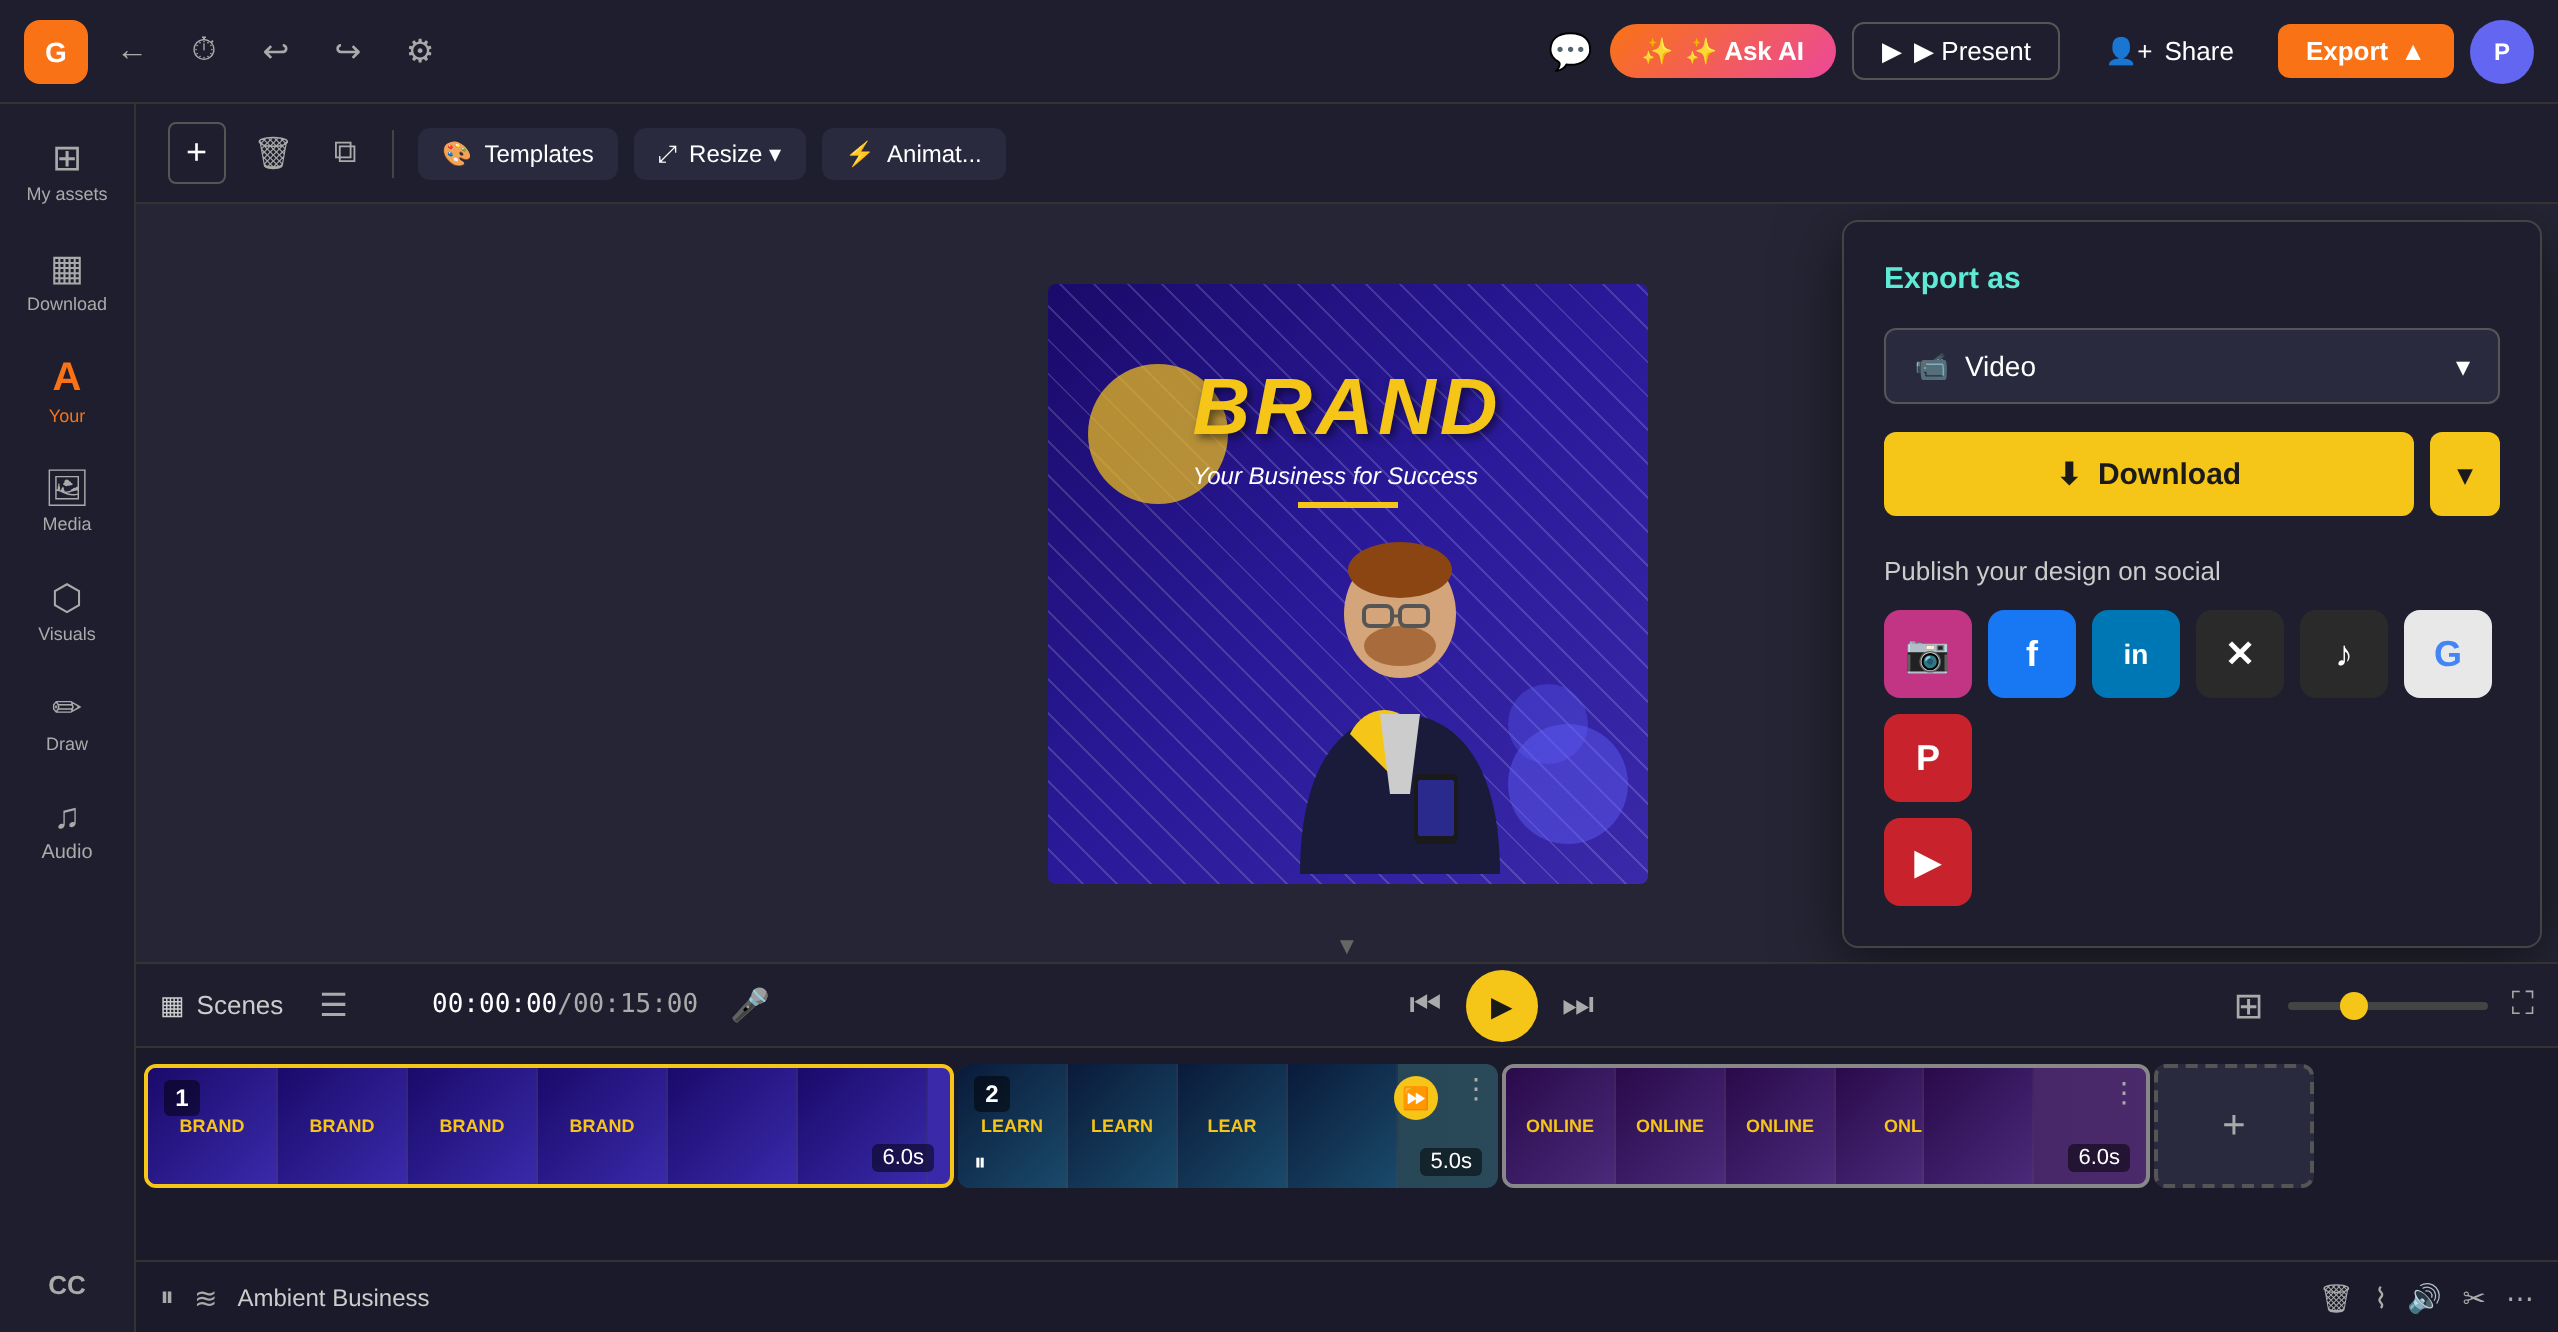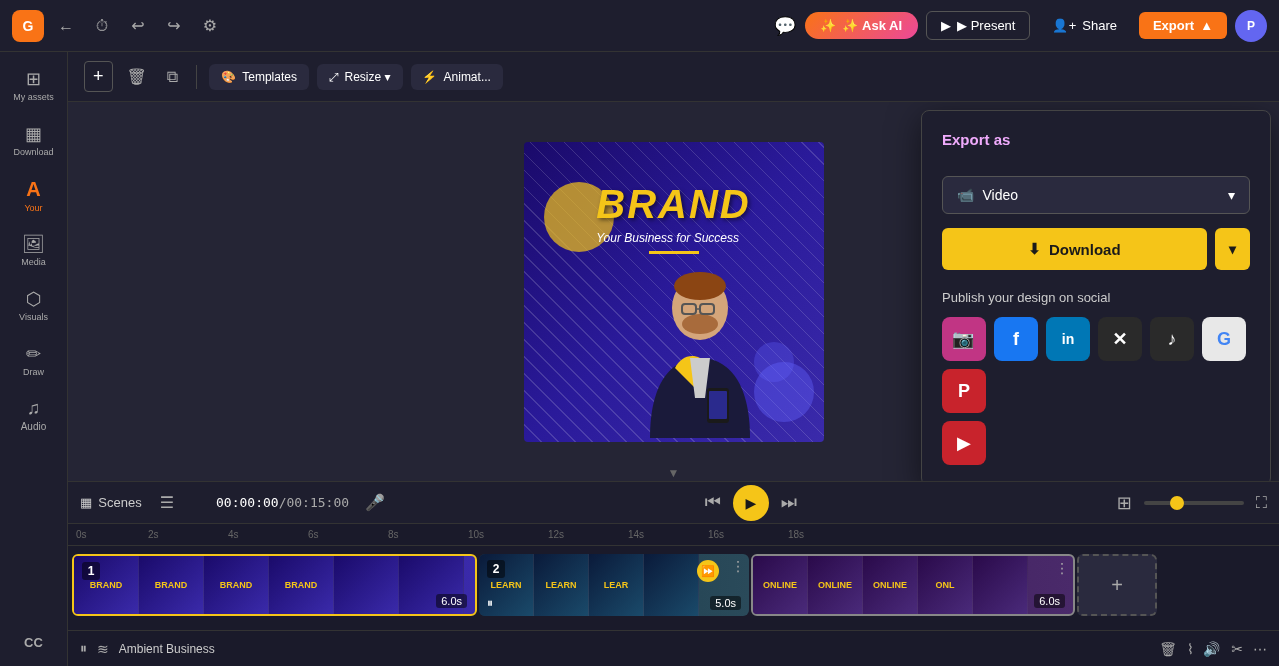--- a/index.html
+++ b/index.html
@@ -39,21 +39,21 @@
 
     
     .canvas-container { flex: 1; display: flex; align-items: center; justify-content: center; position: relative; overflow: hidden; }
     .canvas-preview { width: 300px; height: 300px; background: #2a1a8a; border-radius: 4px; overflow: hidden; position: relative; }
     .canvas-preview-inner { width: 100%; height: 100%; background: linear-gradient(135deg, #1a0a6a 0%, #2a1a9a 50%, #3a2aaa 100%); display: flex; flex-direction: column; align-items: center; justify-content: flex-start; padding: 20px; }
     .brand-text { font-size: 40px; font-weight: 900; color: #f5c518; font-style: italic; letter-spacing: 2px; text-shadow: 2px 2px 4px rgba(0,0,0,0.5); }
     .tagline-text { font-size: 12px; color: #fff; font-style: italic; margin-top: 4px; }
 
     
     .export-panel { position: absolute; top: 0; right: 0; width: 350px; background: #1e1e2e; border: 1px solid #444; border-radius: 8px; padding: 20px; z-index: 100; box-shadow: 0 8px 32px rgba(0,0,0,0.5); margin: 8px; }
-    .export-panel-title { font-size: 15px; font-weight: 600; color: #f0abfc; margin-bottom: 28px; }
+    .export-panel-title { font-size: 15px; font-weight: 600; color: #5eead4; margin-bottom: 16px; }
     .video-select { width: 100%; background: #2a2a3e; border: 1px solid #555; border-radius: 6px; padding: 10px 14px; color: #fff; font-size: 14px; cursor: pointer; display: flex; align-items: center; justify-content: space-between; margin-bottom: 14px; }
     .download-row { display: flex; gap: 8px; margin-bottom: 20px; }
     .download-main-btn { flex: 1; background: #f5c518; border: none; border-radius: 6px; padding: 12px; color: #1a1a1a; font-size: 15px; font-weight: 700; cursor: pointer; display: flex; align-items: center; justify-content: center; gap: 8px; }
     .download-arrow-btn { background: #f5c518; border: none; border-radius: 6px; padding: 12px 14px; color: #1a1a1a; font-size: 14px; font-weight: 700; cursor: pointer; }
     .publish-title { font-size: 13px; color: #ccc; margin-bottom: 12px; }
     .social-grid { display: flex; flex-wrap: wrap; gap: 8px; }
     .social-btn { width: 44px; height: 44px; border-radius: 8px; border: none; cursor: pointer; display: flex; align-items: center; justify-content: center; font-size: 18px; }
     .social-instagram { background: #c13584; }
     .social-facebook { background: #1877f2; }
     .social-linkedin { background: #0077b5; }
@@ -320,32 +320,20 @@
           <button class="skip-btn">⏮</button>
           <button class="play-btn">▶</button>
           <button class="skip-btn">⏭</button>
         </div>
         <div class="tl-spacer"></div>
         <button class="grid-btn">⊞</button>
         <input type="range" class="zoom-slider" min="0" max="100" value="30" style="background: rgb(68, 68, 68); height: 4px; border-radius: 2px; outline: none; border: none; cursor: pointer; width: 100px;">
         <button class="fullscreen-btn">⛶</button>
       </div>
 
-      <div class="timeline-ruler">
-        <span class="ruler-tick" style="left:8px;">0s</span>
-        <span class="ruler-tick" style="left:80px;">2s</span>
-        <span class="ruler-tick" style="left:160px;">4s</span>
-        <span class="ruler-tick" style="left:240px;">6s</span>
-        <span class="ruler-tick" style="left:320px;">8s</span>
-        <span class="ruler-tick" style="left:400px;">10s</span>
-        <span class="ruler-tick" style="left:480px;">12s</span>
-        <span class="ruler-tick" style="left:560px;">14s</span>
-        <span class="ruler-tick" style="left:640px;">16s</span>
-        <span class="ruler-tick" style="left:720px;">18s</span>
-      </div>
 
       <div class="timeline-tracks">
         <div class="track-row">
 
           <div class="track-clip track-clip-1">
             <div class="clip-thumbs">
               <div class="clip-thumb" style="background:linear-gradient(135deg,#1a0a6a,#3a2aaa);width:65px;">
                 <span style="color:#f5c518;font-size:9px;font-weight:bold;">BRAND</span>
               </div>
               <div class="clip-thumb" style="background:linear-gradient(135deg,#1a0a6a,#3a2aaa);width:65px;">
@@ -388,21 +376,21 @@
             <div class="clip-thumbs">
               <div class="clip-thumb" style="background:linear-gradient(135deg,#2a0a4a,#4a2a7a);width:55px;">
                 <span style="color:#f5c518;font-size:9px;font-weight:bold;">ONLINE</span>
               </div>
               <div class="clip-thumb" style="background:linear-gradient(135deg,#2a0a4a,#4a2a7a);width:55px;">
                 <span style="color:#f5c518;font-size:9px;font-weight:bold;">ONLINE</span>
               </div>
               <div class="clip-thumb" style="background:linear-gradient(135deg,#2a0a4a,#4a2a7a);width:55px;">
                 <span style="color:#f5c518;font-size:9px;font-weight:bold;">ONLINE</span>
               </div>
-              <div class="clip-thumb" style="background:linear-gradient(135deg,#2a0a4a,#4a2a7a);width:55px;">
+              <div class="clip-thumb" style="background:linear-gradient(135deg,#2a0a4a,#4a2a7a);width:44px;justify-content:flex-end;">
                 <span style="color:#f5c518;font-size:9px;font-weight:bold;">ONL</span>
               </div>
               <div class="clip-thumb" style="background:linear-gradient(135deg,#2a0a4a,#4a2a7a);width:55px;"></div>
             </div>
             <div class="clip-duration">6.0s</div>
             <button style="position:absolute;top:4px;right:4px;background:transparent;border:none;color:#aaa;font-size:14px;cursor:pointer;">⋮</button>
           </div>
 
           <div class="track-clip track-clip-4">
             <span style="font-size:20px;color:#aaa;">+</span>

